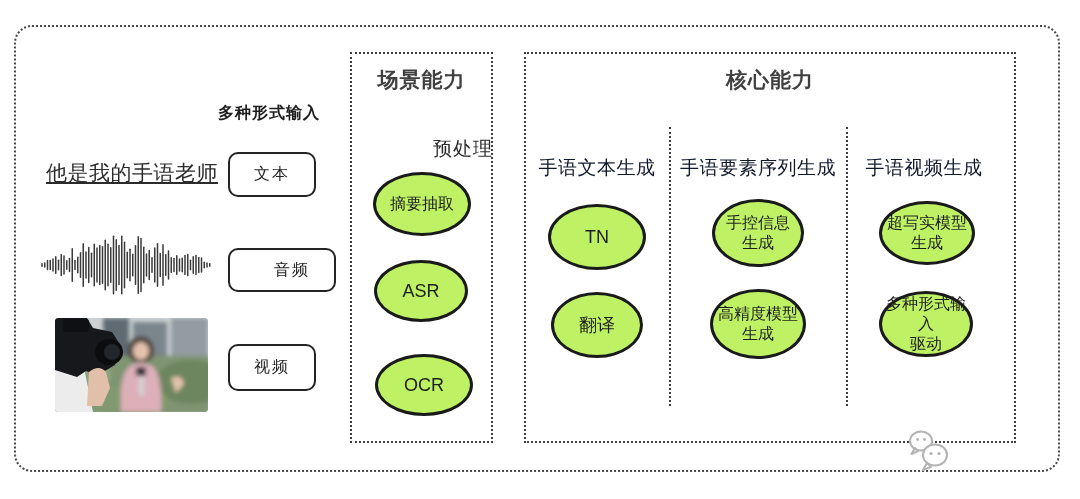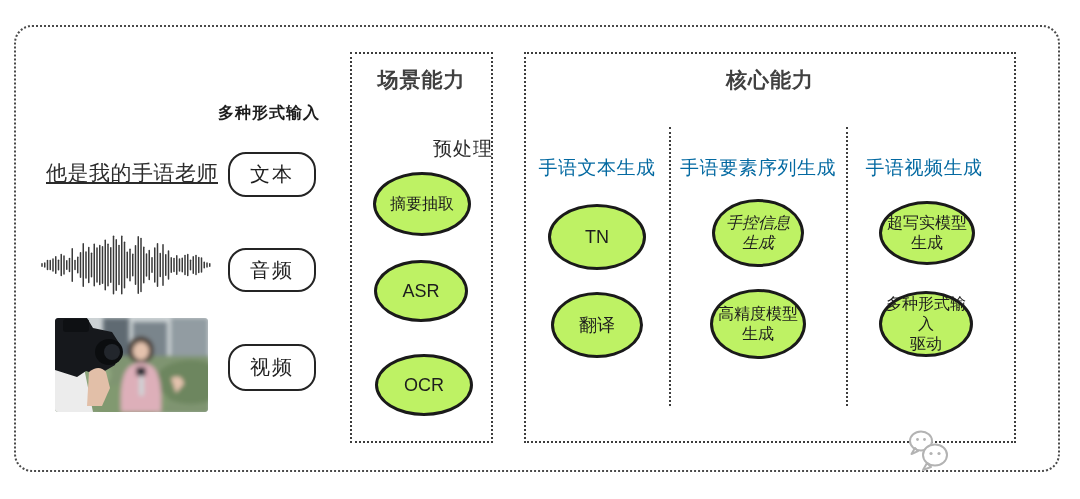--- a/index.html
+++ b/index.html
@@ -29,29 +29,29 @@
   
   .node{
     transform:translate(-50%,-50%);
     border:3px solid #1a1a1a;border-radius:50%;background:#bef264;
     display:flex;align-items:center;justify-content:center;text-align:center;
     white-space:pre-line;font-size:18px;color:#1d1d1d;line-height:1.25;
   }
   .node.two-line{font-size:16px;}
   
   .col-header{
-    transform:translateX(-50%);top:155px;font-size:19px;color:#0369a1;
+    transform:translateX(-50%);top:155px;font-size:19px;color:#0f172a;
     letter-spacing:0.5px;white-space:nowrap;
   }
   .divider{top:127px;height:279px;width:0;border-left:2px dotted #3d3d3d;}
   
   .modal-box{
-    width:84px;border:2px solid #242424;border-radius:18px;background:#fff;
+    width:84px;border:2px solid #242424;border-radius:10px;background:#fff;
     display:flex;align-items:center;justify-content:center;
-    font-size:20px;color:#1f1f1f;letter-spacing:2px;
+    font-size:16px;color:#1f1f1f;letter-spacing:2px;
   }
   .input-label{
     left:218px;top:103px;font-size:16px;font-weight:bold;color:#1d1d1d;letter-spacing:1px;text-align:right;
   }
   .sample-text{
     left:46px;top:159px;font-size:21px;color:#2b2b2b;letter-spacing:0.5px;white-space:nowrap;text-decoration:underline;
   }
   .waveform{left:40px;top:234px;}
   .waveform line{stroke:#3a3a3a;stroke-width:1.5;stroke-linecap:round;}
   .photo{left:55px;top:318px;border-radius:3px;}
@@ -170,21 +170,21 @@
     <rect x="8" y="1" width="26" height="13" rx="3" fill="#0e1013"></rect>
     <ellipse cx="54" cy="34" rx="14" ry="13" fill="#0b0d0f"></ellipse>
     <ellipse cx="57" cy="34" rx="8" ry="8" fill="#22262c"></ellipse>
     <path d="M34 54 q10 -8 17 0 l4 16 -8 18 h-15 z" fill="#e2bfa8"></path>
   </g>
 </svg>
 
 <div class="abs modal-box" style="left:228px;top:152px;height:41px;">
   <span>文本</span>
 </div>
-<div class="abs modal-box" style="left:228px;top:248px;height:40px;">
+<div class="abs modal-box" style="left:228px;top:248px;height:40px;padding-left:20px;">
   <span>音频</span>
 </div>
 <div class="abs modal-box" style="left:228px;top:344px;height:43px;">
   <span>视频</span>
 </div>
 
 <div class="abs panel panel-scene">
   <div class="panel-title">场景能力</div>
 </div>
 <div class="abs stage-label">预处理</div>
@@ -200,21 +200,21 @@
 <div class="abs divider" style="left:669px;"></div>
 <div class="abs divider" style="left:846px;"></div>
 
 <div class="abs col-header" style="left:597px;">手语文本生成</div>
 <div class="abs col-header" style="left:758px;">手语要素序列生成</div>
 <div class="abs col-header" style="left:924px;">手语视频生成</div>
 
 <div class="abs node" style="left:597px;top:237px;width:92px;height:60px;">TN</div>
 <div class="abs node" style="left:597px;top:325px;width:86px;height:60px;">翻译</div>
 
-<div class="abs node two-line" style="left:758px;top:233px;width:86px;height:62px;font-style:italic;">手控信息
+<div class="abs node two-line" style="left:758px;top:233px;width:86px;height:62px;">手控信息
 生成</div>
 <div class="abs node two-line" style="left:758px;top:324px;width:90px;height:64px;">高精度模型
 生成</div>
 
 <div class="abs node two-line" style="left:927px;top:233px;width:90px;height:58px;">超写实模型
 生成</div>
 <div class="abs node two-line" style="left:926px;top:324px;width:88px;height:60px;">多种形式输入
 驱动</div>
 
 <div class="abs watermark">

